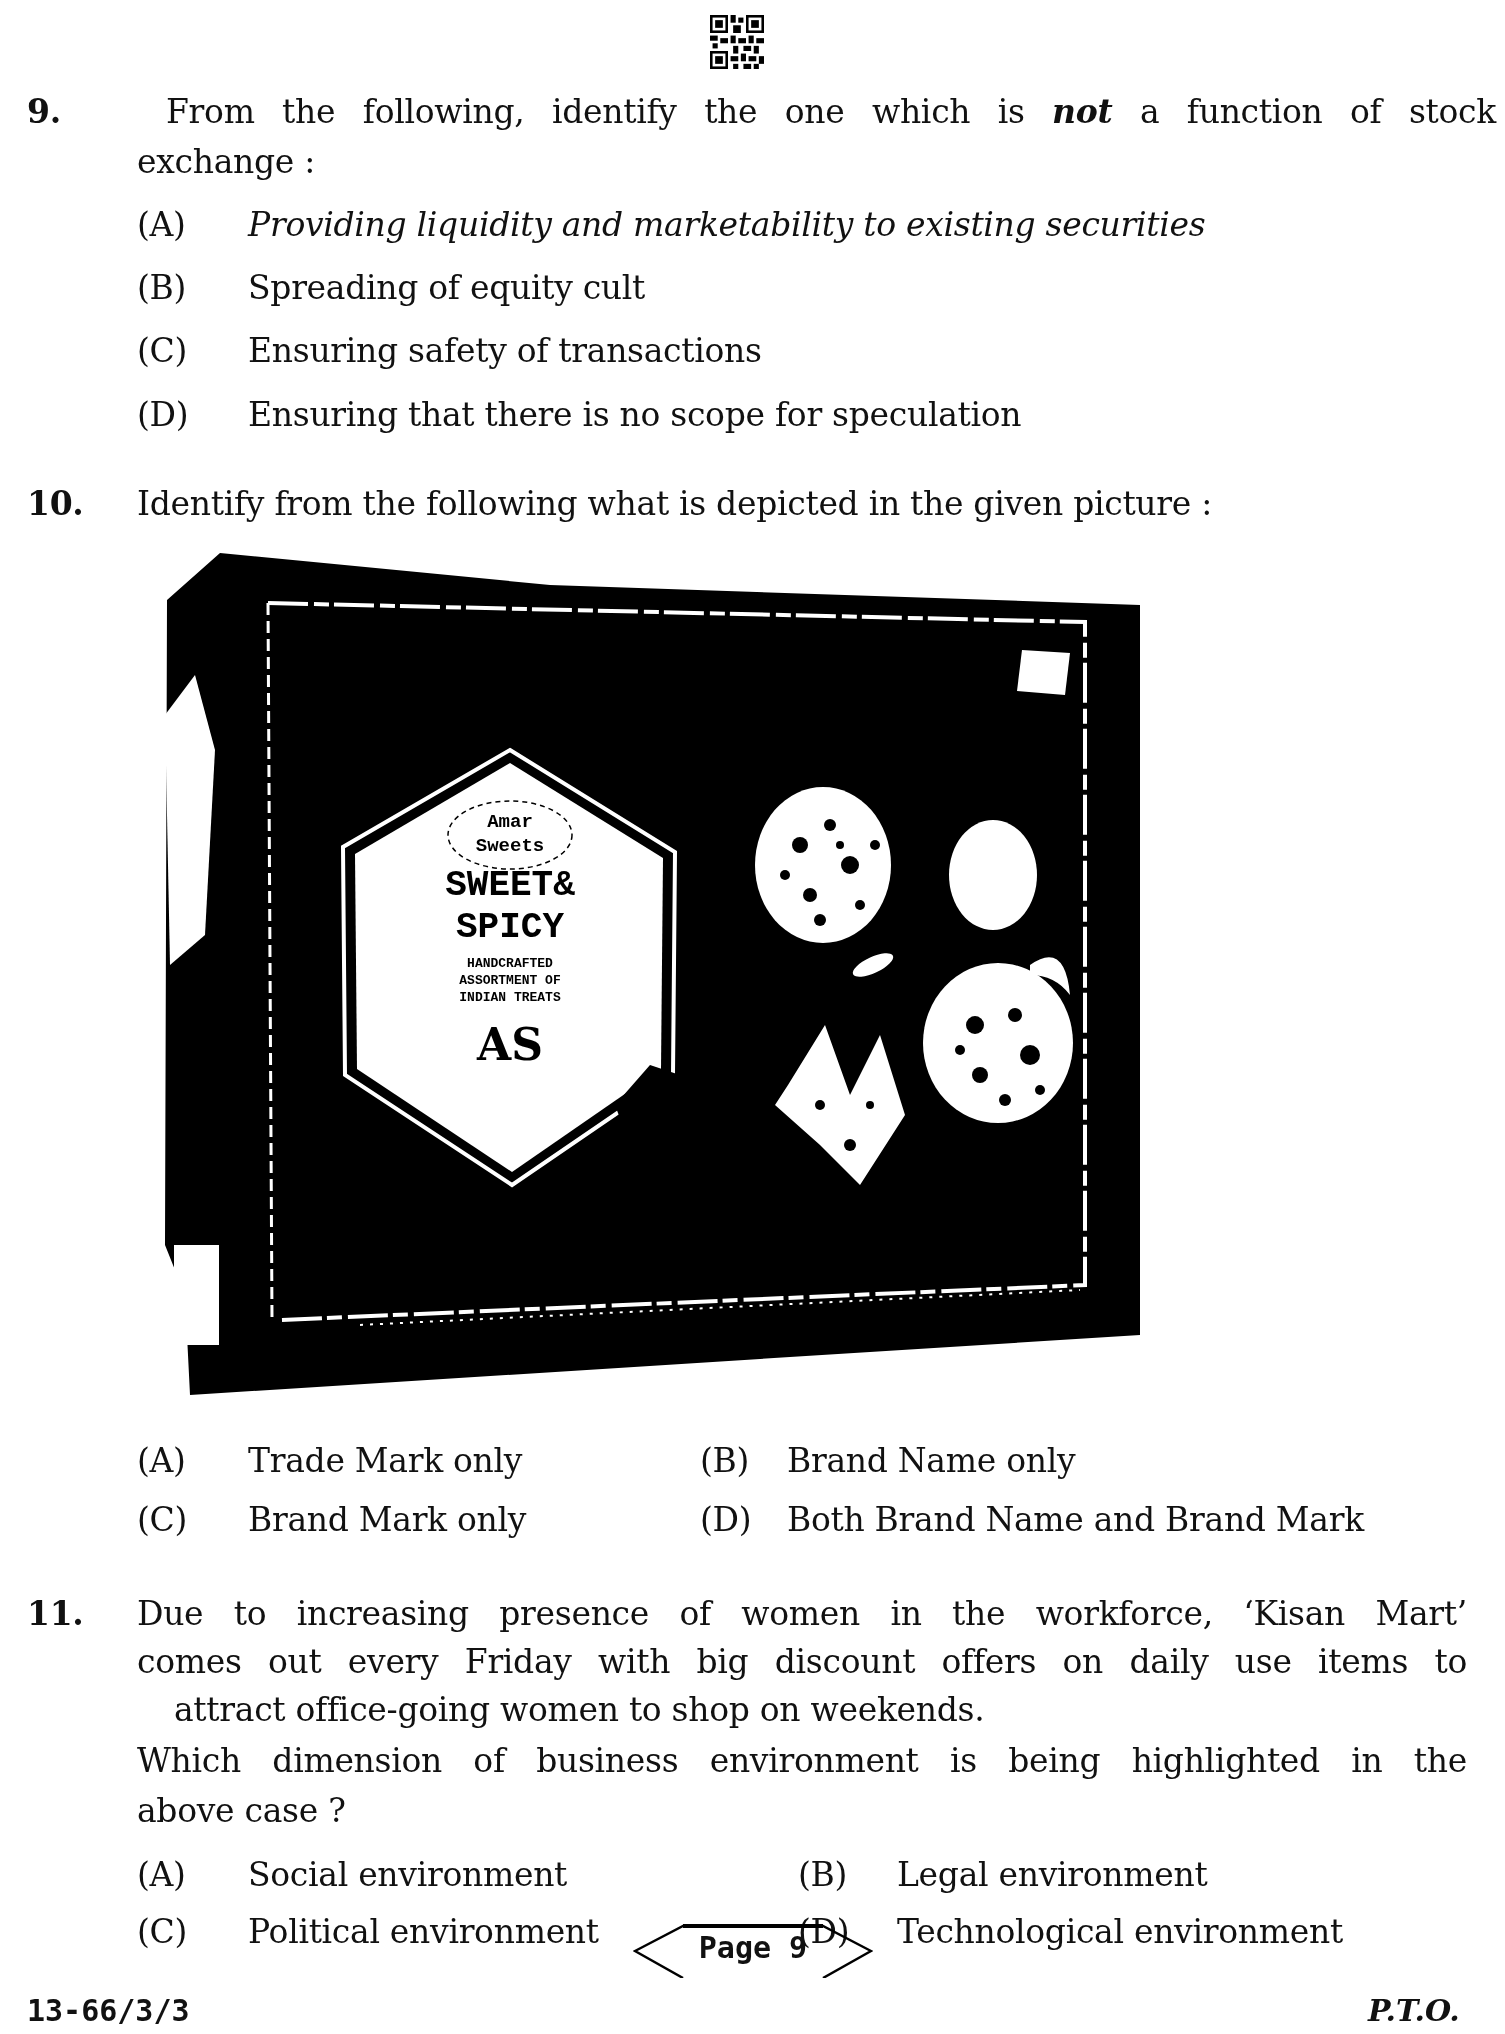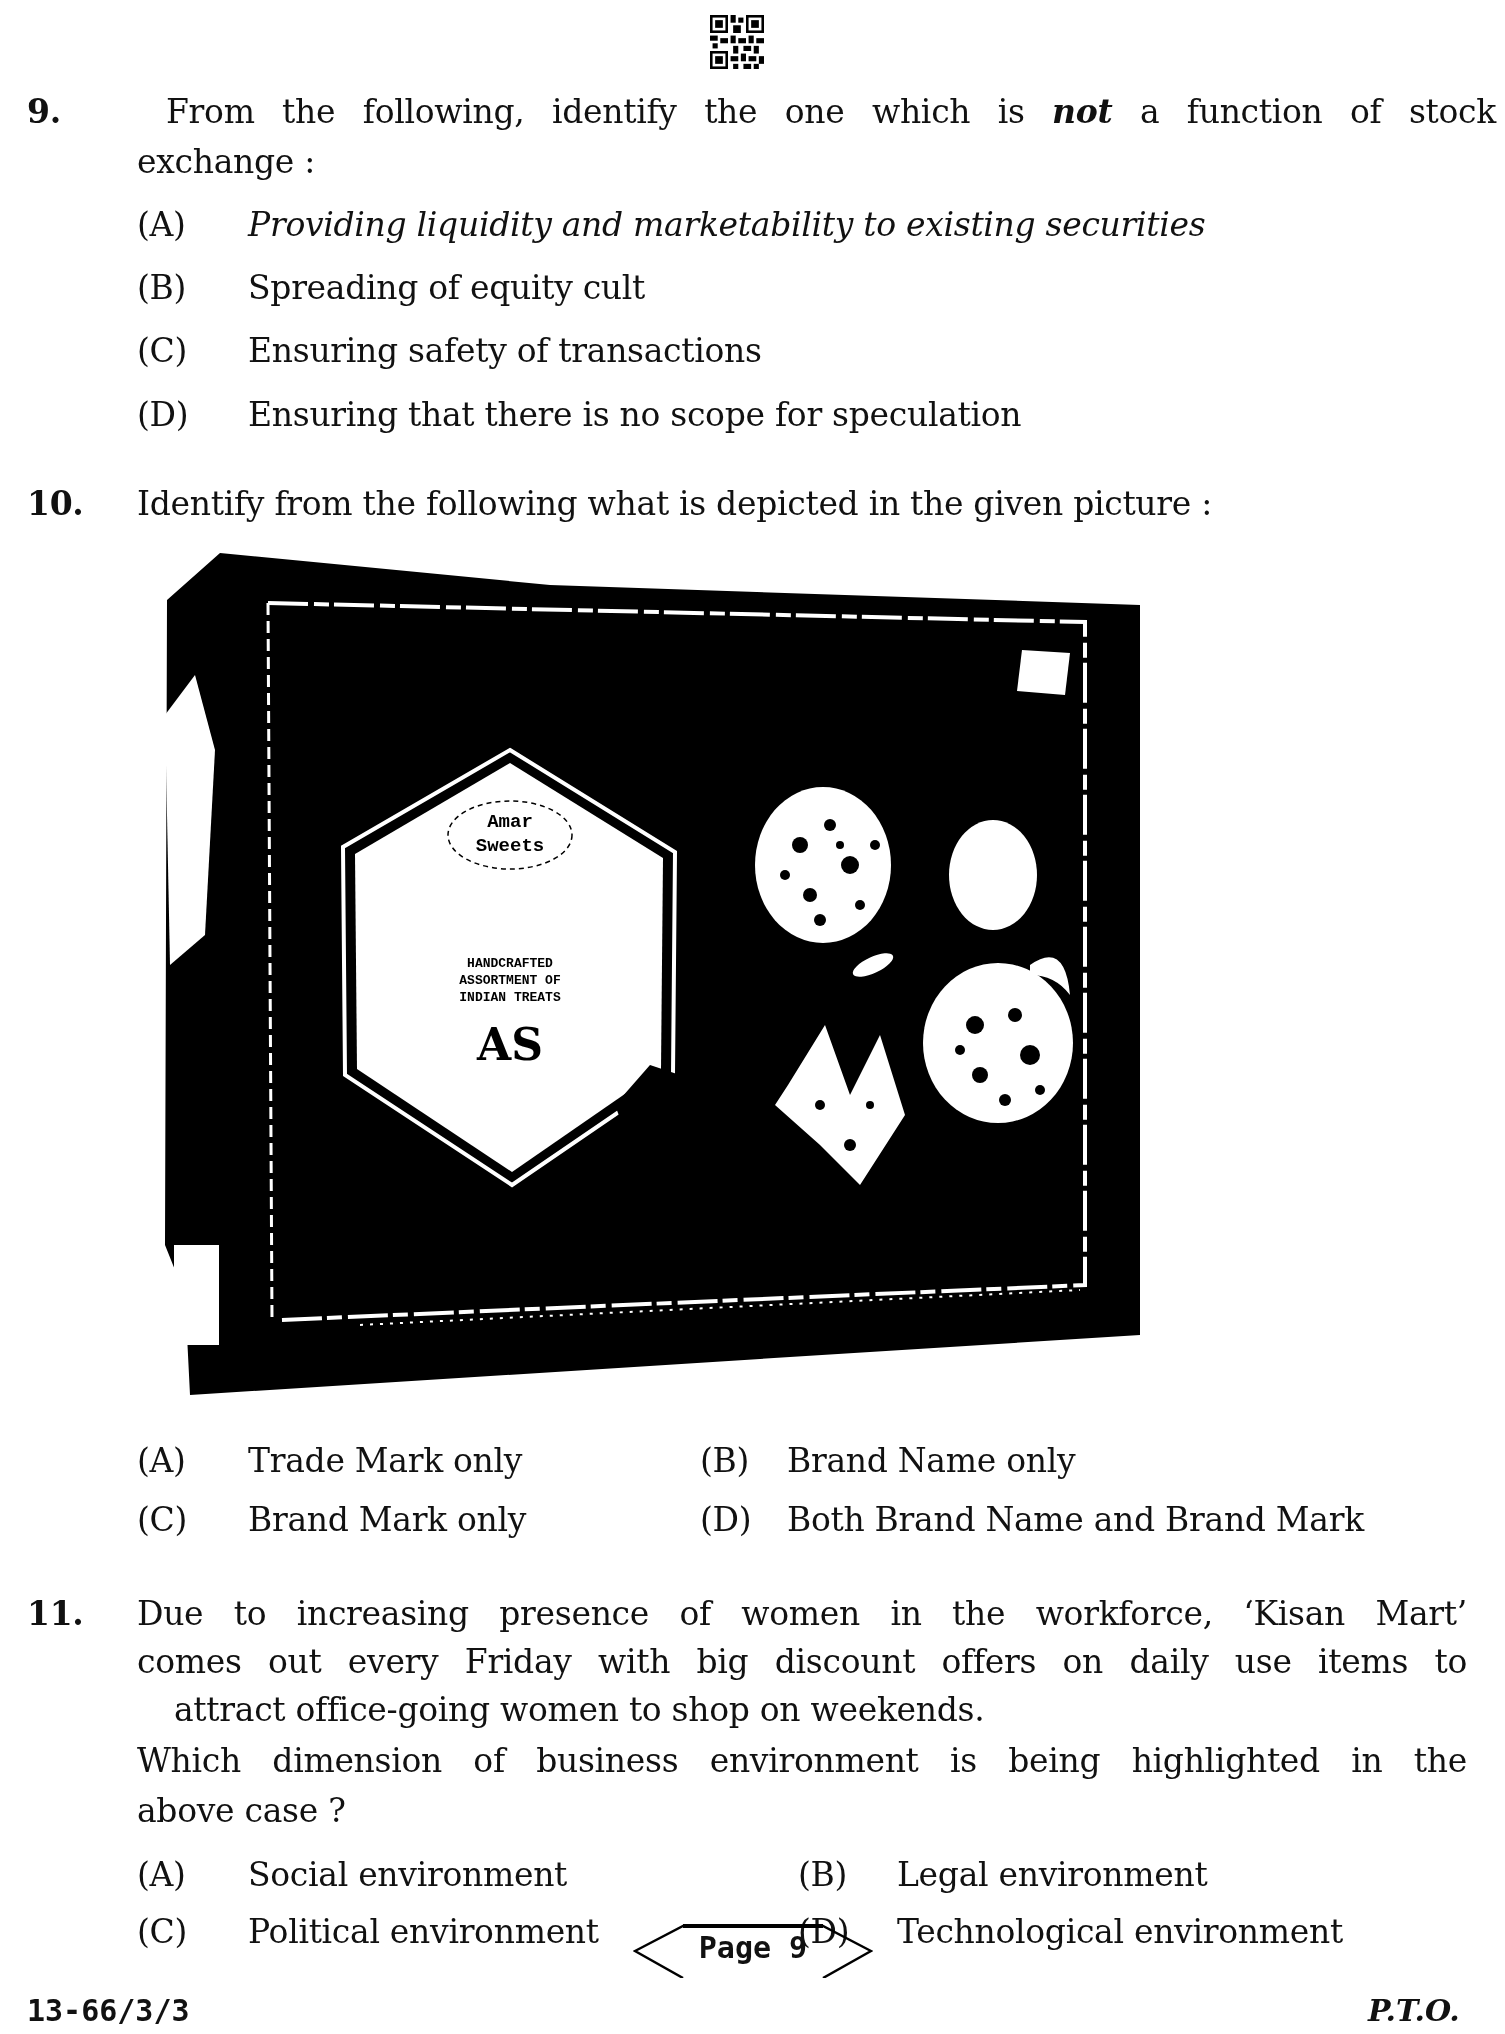--- a/index.html
+++ b/index.html
@@ -123,20 +123,24 @@
       </g>
       <path d="M870,420 Q905,395 910,450 Q895,430 870,430 Z" fill="#fff"></path>
       <ellipse cx="713" cy="420" rx="22" ry="8" fill="#fff" transform="rotate(-25 713 420)"></ellipse>
 
       <line x1="200" y1="780" x2="920" y2="745" stroke="#fff" stroke-width="2" stroke-dasharray="3,7"></line>
     </svg>
     <div class="hex-text" style="left:290px; top:265px; width:120px; font-size:19px; line-height:24px;">
       <div>Amar</div>
       <div>Sweets</div>
     </div>
+    <div class="hex-text" style="left:220px; top:320px; width:260px; font-size:36px; line-height:42px;">
+      <div>SWEET&amp;</div>
+      <div>SPICY</div>
+    </div>
     <div class="hex-text" style="left:230px; top:410px; width:240px; font-size:13px; line-height:17px;">
       <div>HANDCRAFTED</div>
       <div>ASSORTMENT OF</div>
       <div>INDIAN TREATS</div>
     </div>
     <div class="hex-text" style="left:310px; top:475px; width:80px; font-size:44px; line-height:50px; font-family:'DejaVu Serif',serif;">AS</div>
   </div>
 
   <div class="abs txt" style="left:137px; top:1441px;">(A)</div>
   <div class="abs txt" style="left:248px; top:1441px;">Trade Mark only</div>

